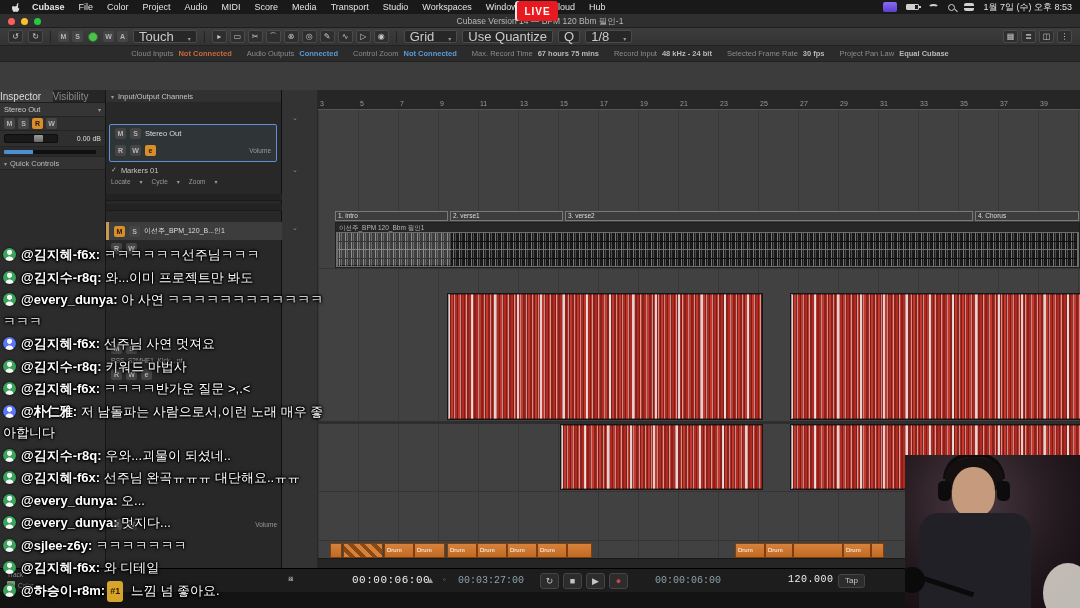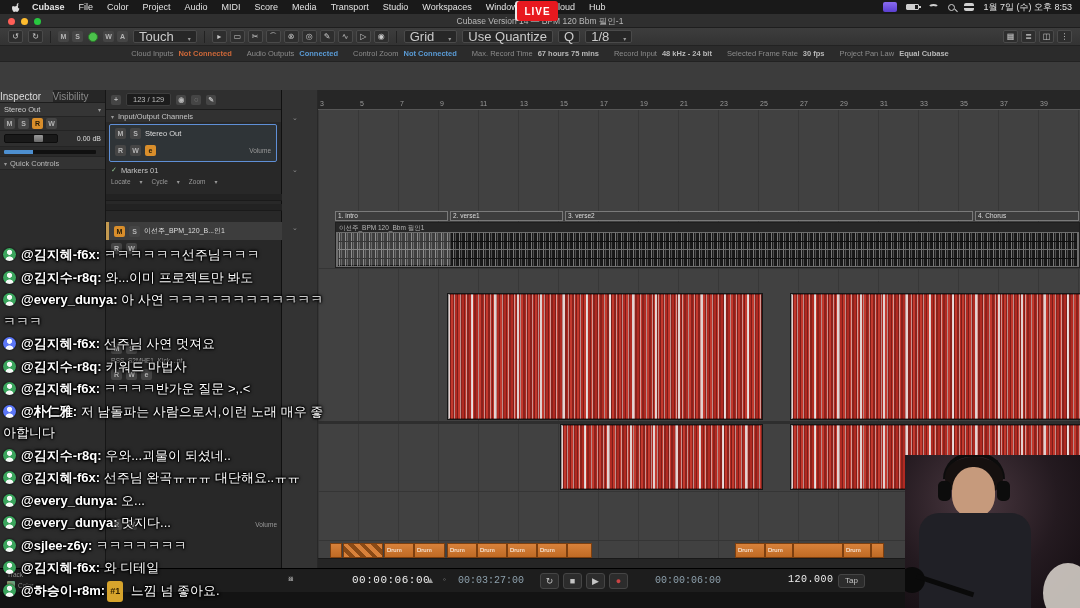--- a/index.html
+++ b/index.html
@@ -299,27 +299,20 @@
     <div class="insp-row" style="background:#2a2a2a;height:10px">
       <span class="meter"></span>
     </div>
     <div class="insp-row" style="background:#333;height:13px;font-size:7.5px;color:#bbb">
       <span class="chev"></span>
       <span>Quick Controls</span>
     </div>
   </div>
 
   <div id="tracklist" style="position:absolute">
-    <div class="tl-head">
-      <span class="btn-sq dim" style="width:10px;height:10px">+</span>
-      <span class="counter">123 / 129</span>
-      <span class="btn-sq dim" style="width:10px;height:10px">◉</span>
-      <span class="btn-sq dim" style="width:10px;height:10px">◌</span>
-      <span class="btn-sq dim" style="width:10px;height:10px">✎</span>
-    </div>
     <div class="tl-row" style="height:12px;background:#313131">
       <span class="chev"></span>
       <span>Input/Output Channels</span>
     </div>
     <div class="sel-box">
       <div class="tl-row" style="height:17px">
         <span class="btn-sq dim">M</span>
         <span class="btn-sq dim">S</span>
         <span style="color:#ddd">Stereo Out</span>
       </div>

